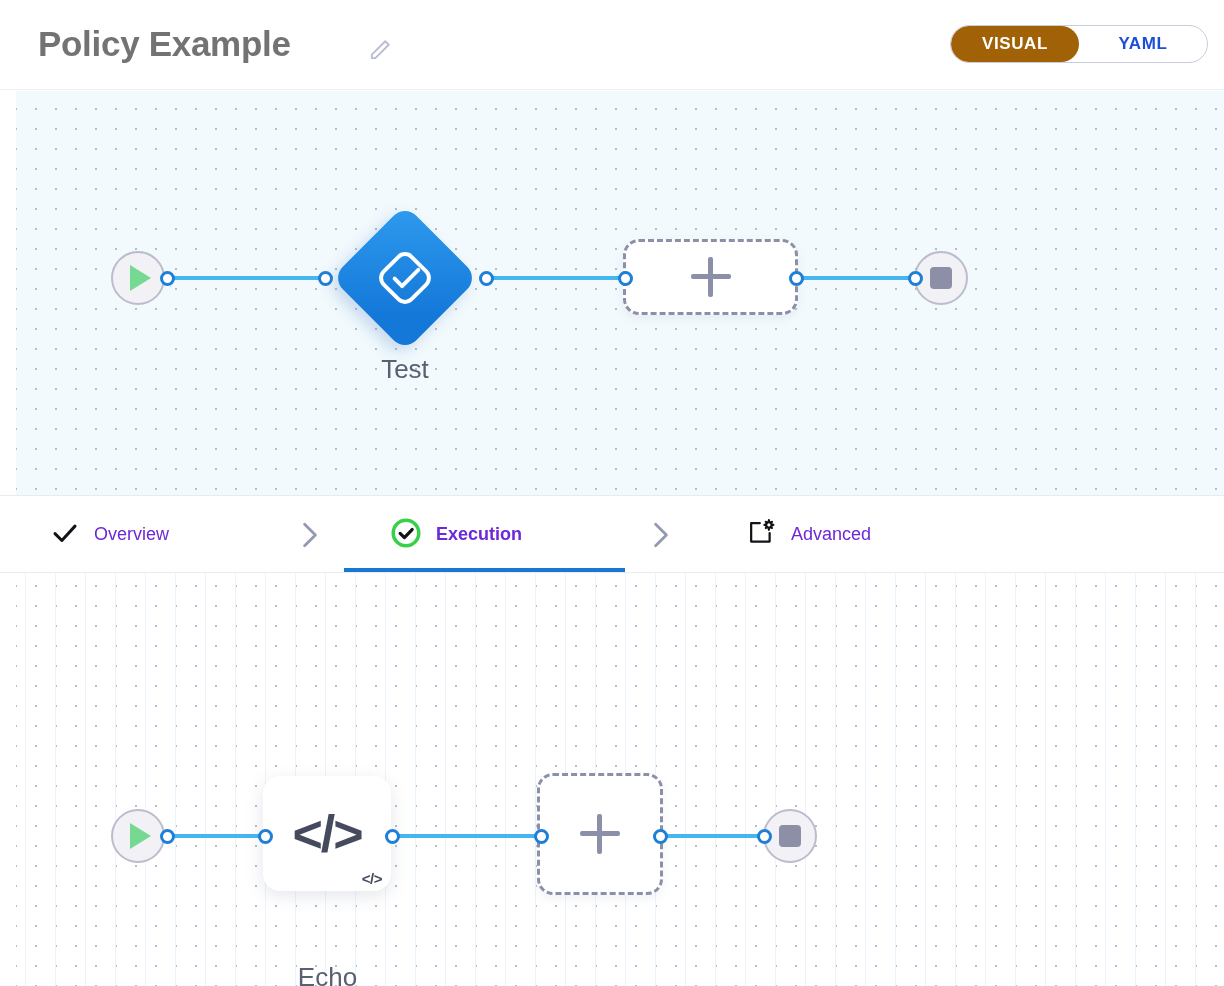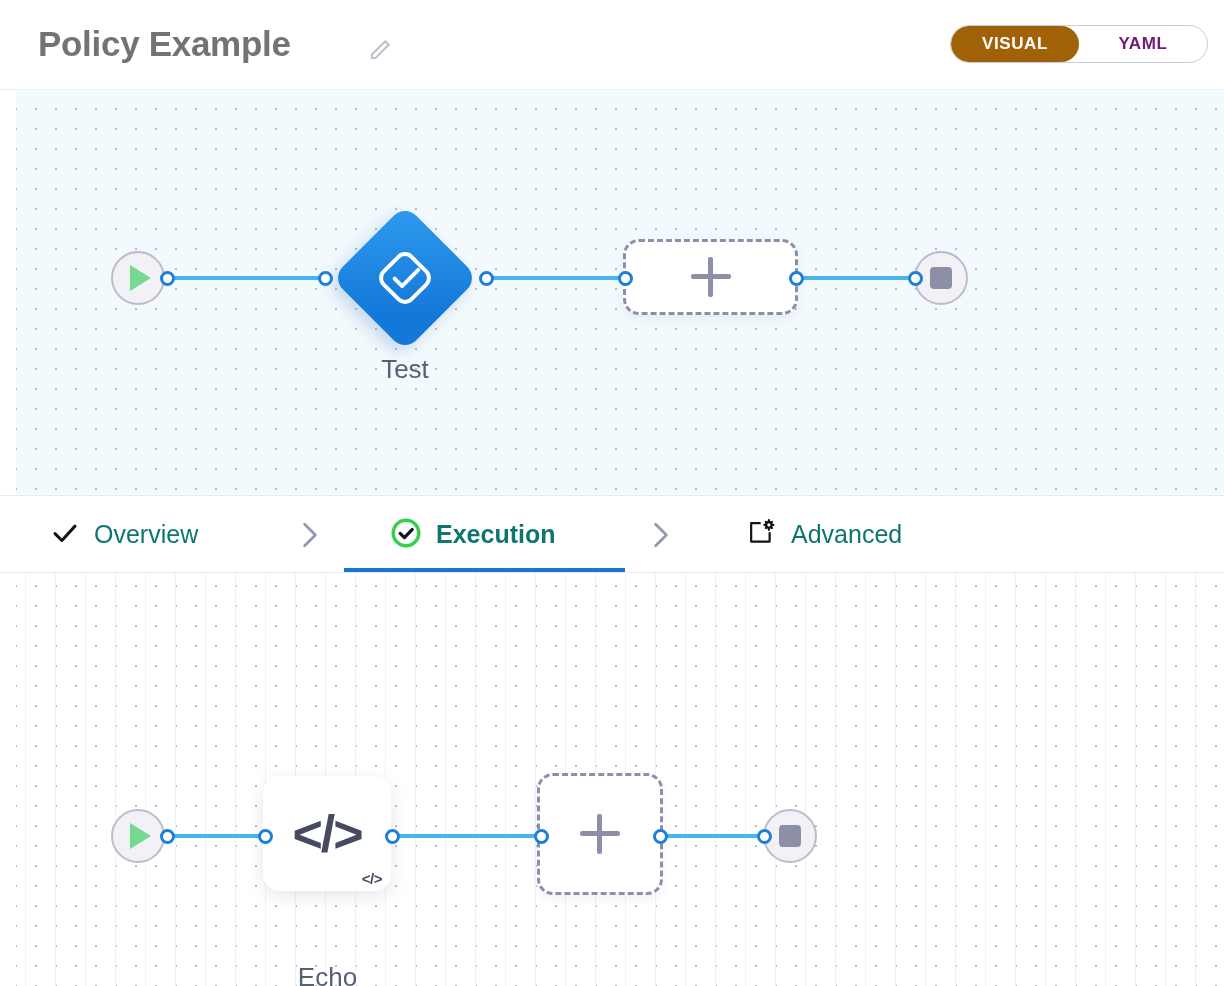--- a/index.html
+++ b/index.html
@@ -31,21 +31,21 @@
     width: 258px; height: 38px;
     border: 1px solid #c9cddb; border-radius: 19px;
     background: #ffffff; overflow: hidden; display: flex;
   }
   .toggle-seg {
     flex: 1; display: flex; align-items: center; justify-content: center;
     font-size: 17px; font-weight: bold; letter-spacing: 0.6px;
     cursor: pointer; user-select: none; border-radius: 19px;
   }
   .toggle-seg.active { background: #a16207; color: #ffffff; }
-  .toggle-seg.inactive { color: #701a75; }
+  .toggle-seg.inactive { color: #1d4ed8; }
 
   
   .canvas {
     position: absolute; left: 16px; width: 1224px; overflow: hidden; padding-left: 12px;
   }
   .canvas-top {
     top: 91px; height: 404px;
     background-color: #f3fafd;
     background-image: radial-gradient(#b7bccb 1.4px, transparent 1.5px);
     background-size: 20px 20px;
@@ -144,21 +144,21 @@
   .tabbar {
     position: absolute; left: 0; top: 495px; width: 1224px; height: 78px;
     background: #ffffff; border-top: 1px solid #e9ebf0;
     border-bottom: 1px solid #e9ebf0;
   }
   .tab {
     position: absolute; top: 0; height: 77px;
     display: flex; align-items: center; gap: 14px;
     cursor: pointer; padding: 0 10px;
   }
-  .tab-label { font-size: 25px; color: #0f766e; white-space: nowrap; }
+  .tab-label { font-size: 18px; color: #6d28d9; white-space: nowrap; }
   .tab-label.active { font-weight: bold; }
   .tab-underline {
     position: absolute; height: 4px; background: #1976d2; bottom: 0;
   }
   .chev {
     position: absolute; top: 0; height: 77px; width: 30px;
     display: flex; align-items: center; justify-content: center;
   }
 </style>
 </head>

